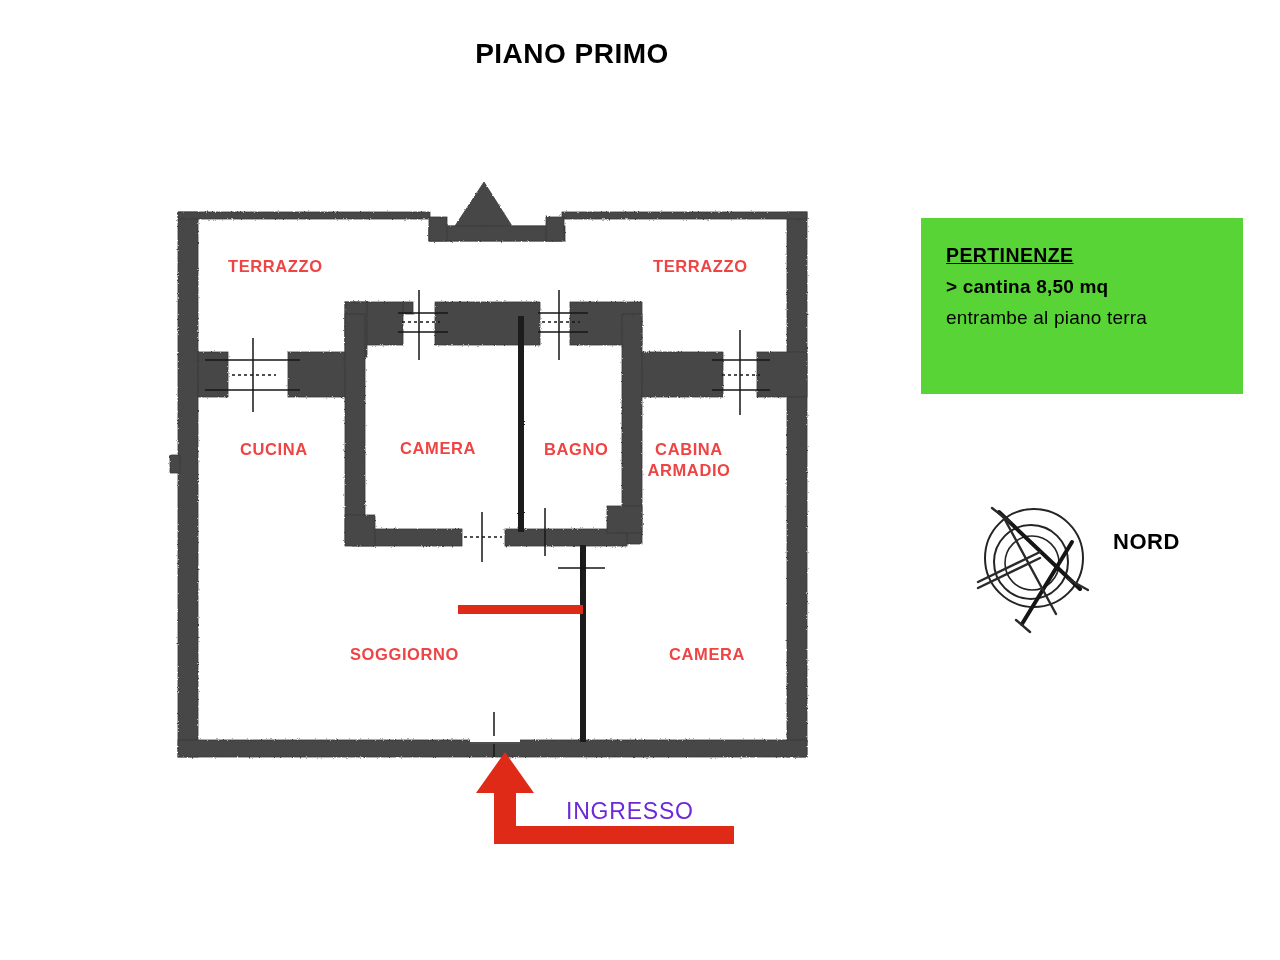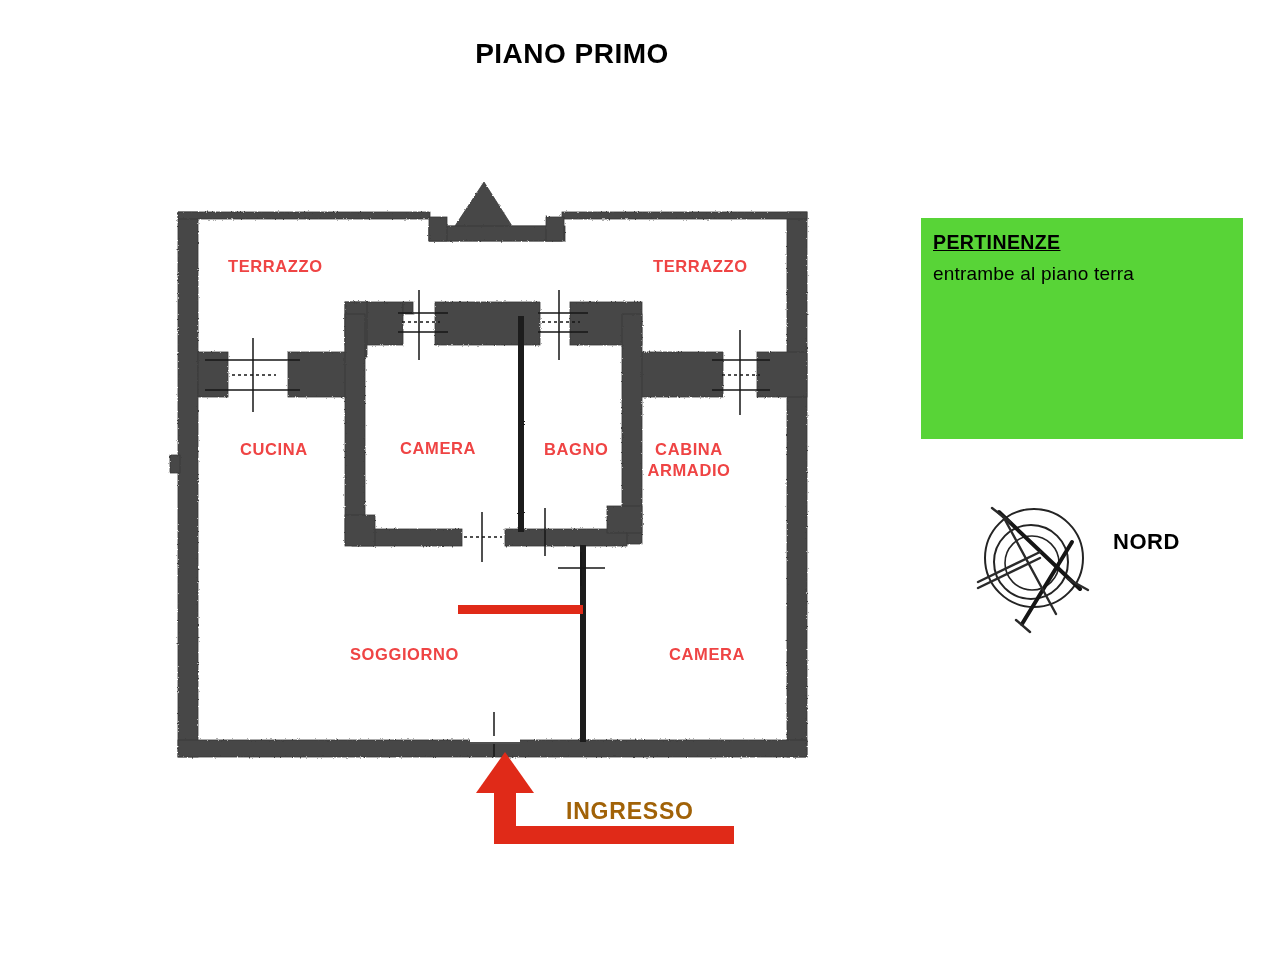--- a/index.html
+++ b/index.html
@@ -51,34 +51,34 @@
     color: #ef4444;
   }
   .room-label.two-line { line-height: 1.3; }
 
   
   #ingresso-label {
     position: absolute;
     left: 566px;
     top: 798px;
     font-size: 23px;
-    font-weight: bold;
+    font-weight: normal;
     letter-spacing: 0.8px;
-    color: #a16207;
+    color: #6d28d9;
   }
 
   
   #pertinenze-box {
     position: absolute;
     left: 921px;
     top: 218px;
     width: 322px;
-    height: 221px;
+    height: 176px;
     background: #58d437;
-    padding: 0;
+    padding: 13px;
     box-sizing: border-box;
   }
   #pertinenze-box .pert-inner {
     padding: 13px 0 0 12px;
   }
   .pert-heading {
     font-size: 19.5px;
     font-weight: bold;
     text-decoration: underline;
     letter-spacing: 0.4px;
@@ -253,20 +253,21 @@
 
 <div class="room-label" style="left:305px; top:644px;margin-left:45px;">SOGGIORNO</div>
 
 <div class="room-label" style="left:669px; top:644px;">CAMERA</div>
 
 <div id="ingresso-label">INGRESSO</div>
 
 <div id="pertinenze-box">
   <div class="pert-inner">
     <div class="pert-heading">PERTINENZE</div>
+    <div class="pert-line">&gt; cantina 8,50 mq</div>
     <div class="pert-line plain">entrambe al piano terra</div>
   </div>
 </div>
 
 <div id="compass-wrap">
   <svg width="130" height="142" viewBox="0 0 130 142" xmlns="http://www.w3.org/2000/svg">
     <g fill="none" stroke="#242424">
 
       <circle cx="62" cy="66" r="49" stroke-width="2"></circle>
 

